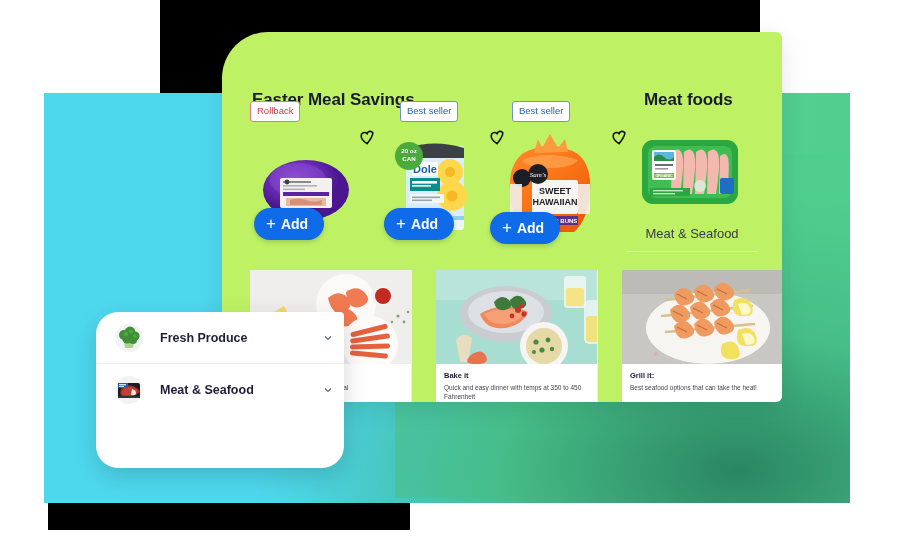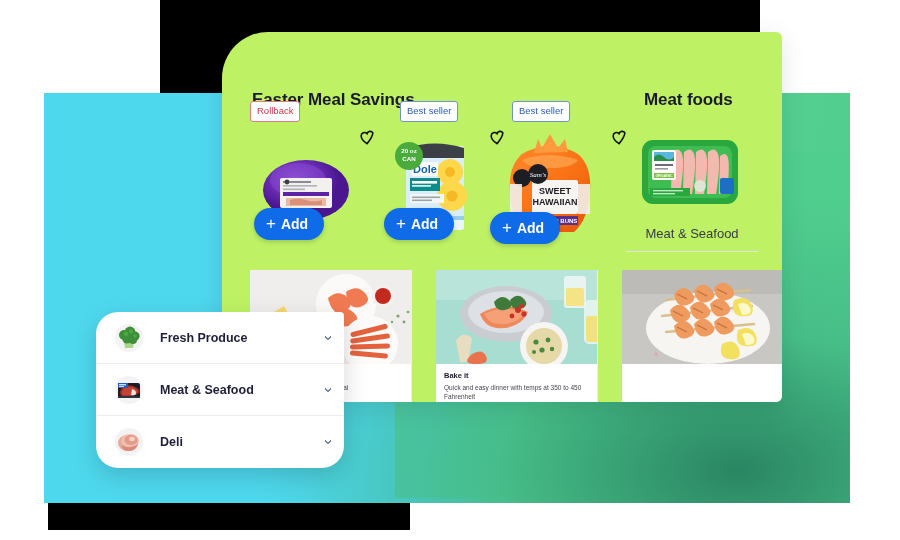--- a/index.html
+++ b/index.html
@@ -401,20 +401,24 @@
             <path d="M112 30q14 -6 18 6t-12 10q-10 -2 -6 -16z"></path>
             <path d="M116 60q14 -6 18 6t-12 10q-10 -2 -6 -16z"></path>
             <path d="M100 74q13 -7 17 5t-11 10q-10 -2 -6 -15z"></path>
           </g>
           <g fill="#fcf8c9">
             <path d="M116 34q9 -3 12 4t-8 7z"></path>
             <path d="M120 64q9 -3 12 4t-8 7z"></path>
           </g>
           <circle cx="34" cy="84" r="2" fill="#e0a0a0" opacity=".6"></circle>
         </svg>
+        <div class="recipe-body">
+          <div class="recipe-title">Grill it:</div>
+          <div class="recipe-desc">Best seafood options that can take the heat!</div>
+        </div>
       </div>
 
     </div>
   </div>
 
   <div class="side-panel">
 
     <div class="side-item">
       <div class="side-thumb">
         <svg viewBox="0 0 30 30">
@@ -453,32 +457,16 @@
           <rect x="5" y="11" width="5" height="1" fill="#d6e4f5"></rect>
           <rect x="4" y="21" width="22" height="2" fill="#33333c"></rect>
         </svg>
       </div>
       <div class="side-label">Meat &amp; Seafood</div>
       <svg class="chev" viewBox="0 0 16 16" fill="none" stroke="currentColor" stroke-width="1.6">
         <path d="M4 6l4 4 4-4"></path>
       </svg>
     </div>
 
-    <div class="side-item">
-      <div class="side-thumb">
-        <svg viewBox="0 0 30 30">
-          <circle cx="15" cy="15" r="14" fill="#f3f3f3"></circle>
-          <ellipse cx="14" cy="16" rx="10" ry="8" fill="#e8a898"></ellipse>
-          <ellipse cx="16" cy="14" rx="9" ry="7" fill="#f0bdae"></ellipse>
-          <ellipse cx="17" cy="13" rx="6.5" ry="5" fill="#e09b8a"></ellipse>
-          <path d="M8 18q8 5 16 -1 -2 7 -9 7t-7 -6z" fill="#d98a7a"></path>
-          <ellipse cx="18" cy="12" rx="3" ry="2.2" fill="#f5cfc3"></ellipse>
-        </svg>
-      </div>
-      <div class="side-label">Deli</div>
-      <svg class="chev" viewBox="0 0 16 16" fill="none" stroke="currentColor" stroke-width="1.6">
-        <path d="M4 6l4 4 4-4"></path>
-      </svg>
-    </div>
 
   </div>
 
 </div>
 
 </body></html>

